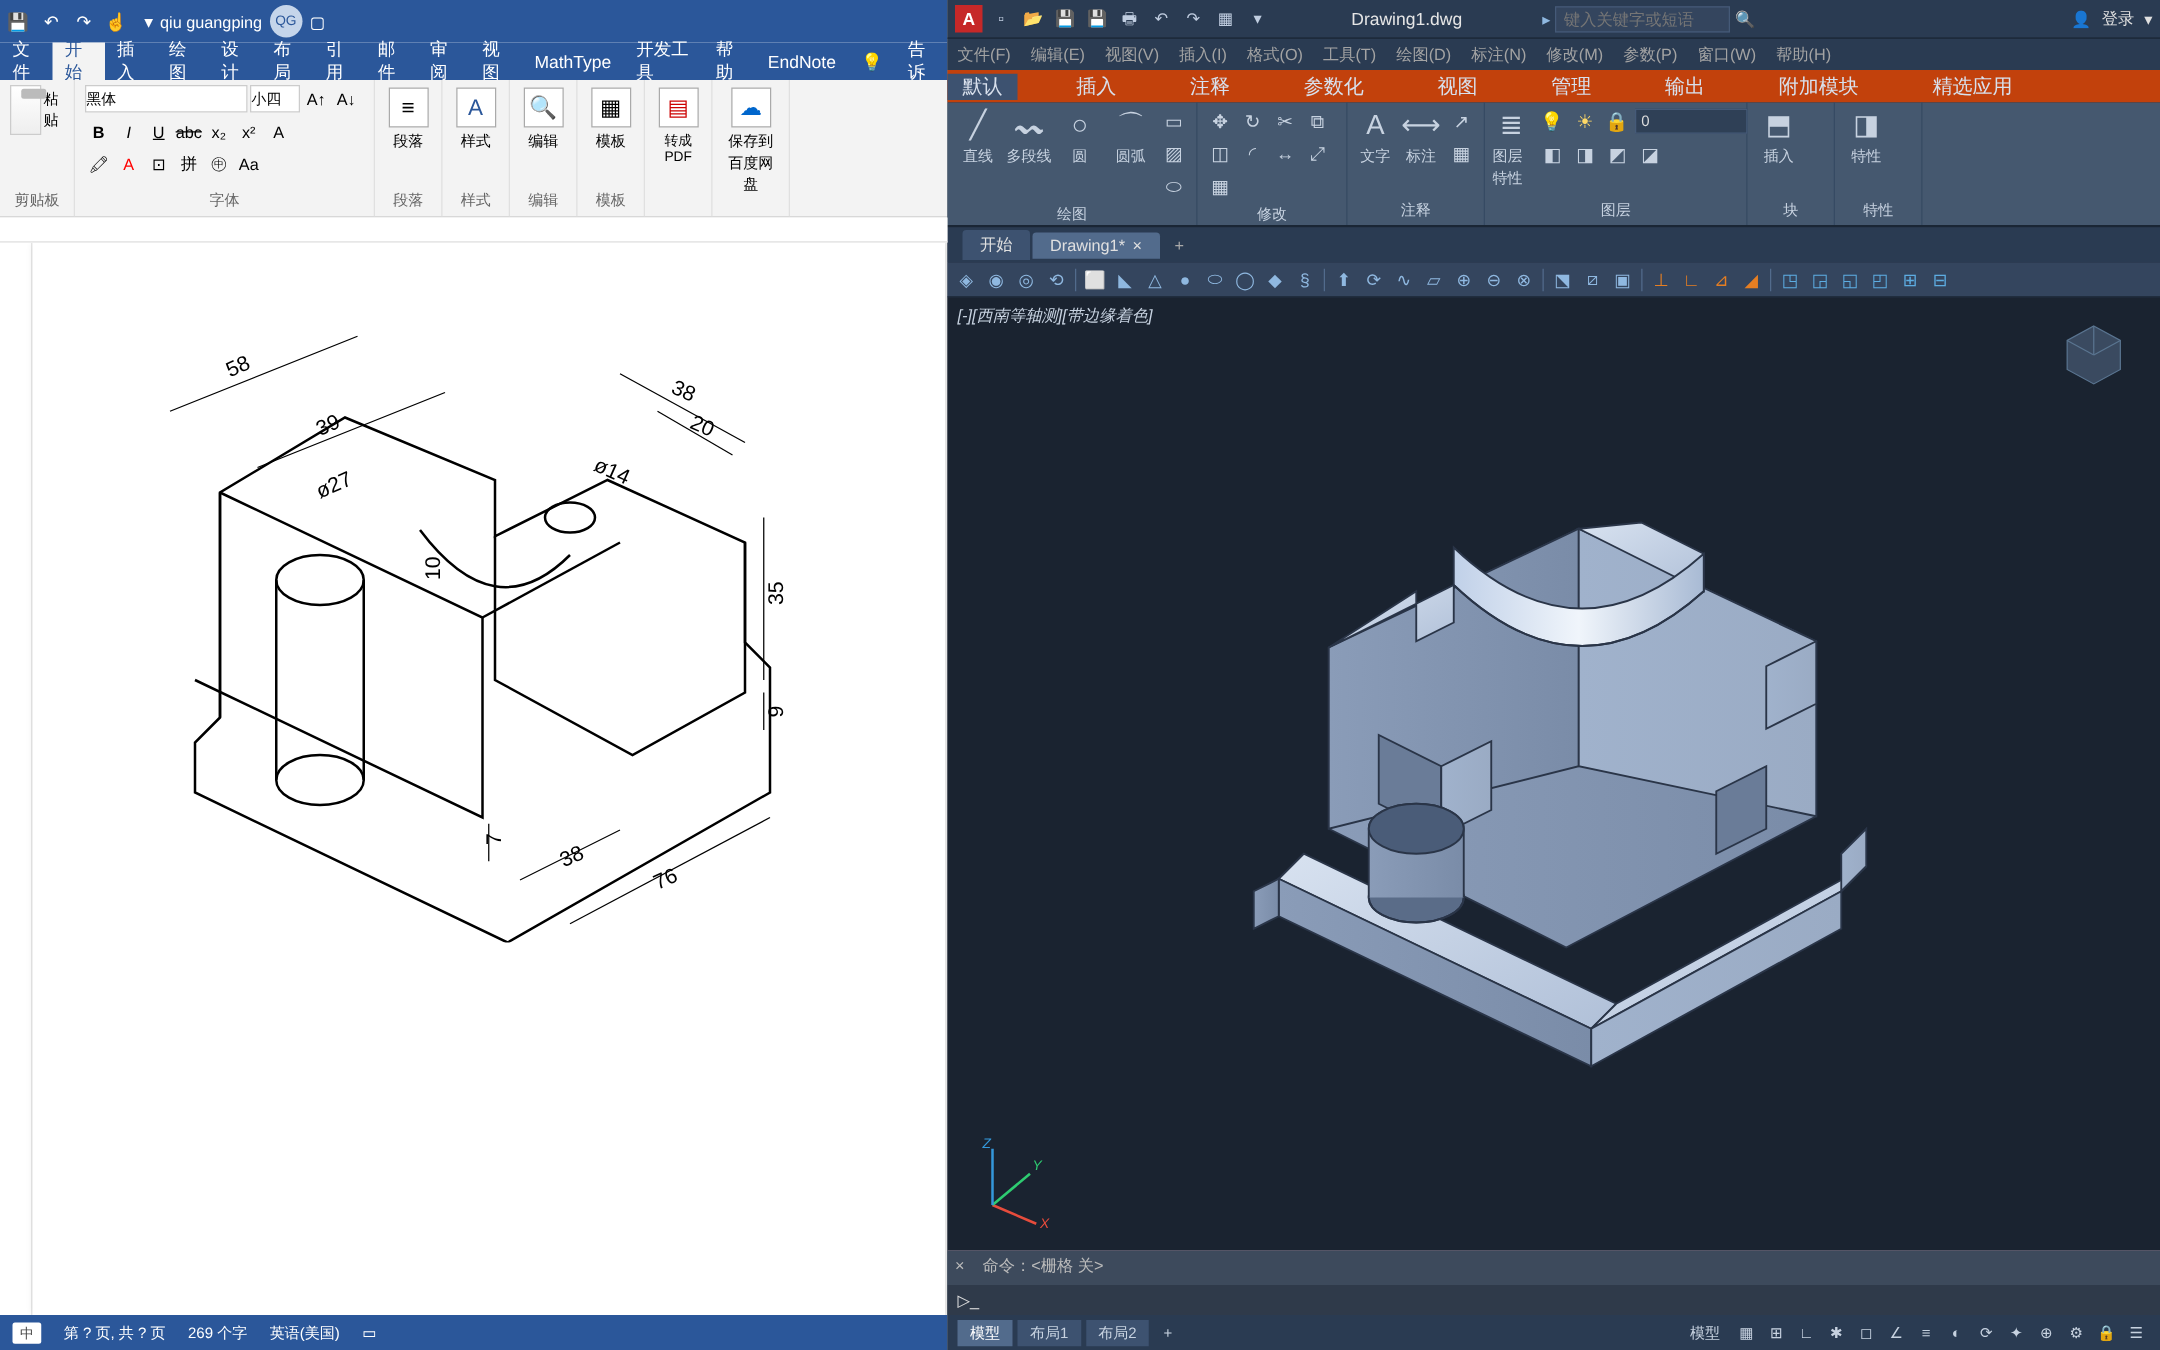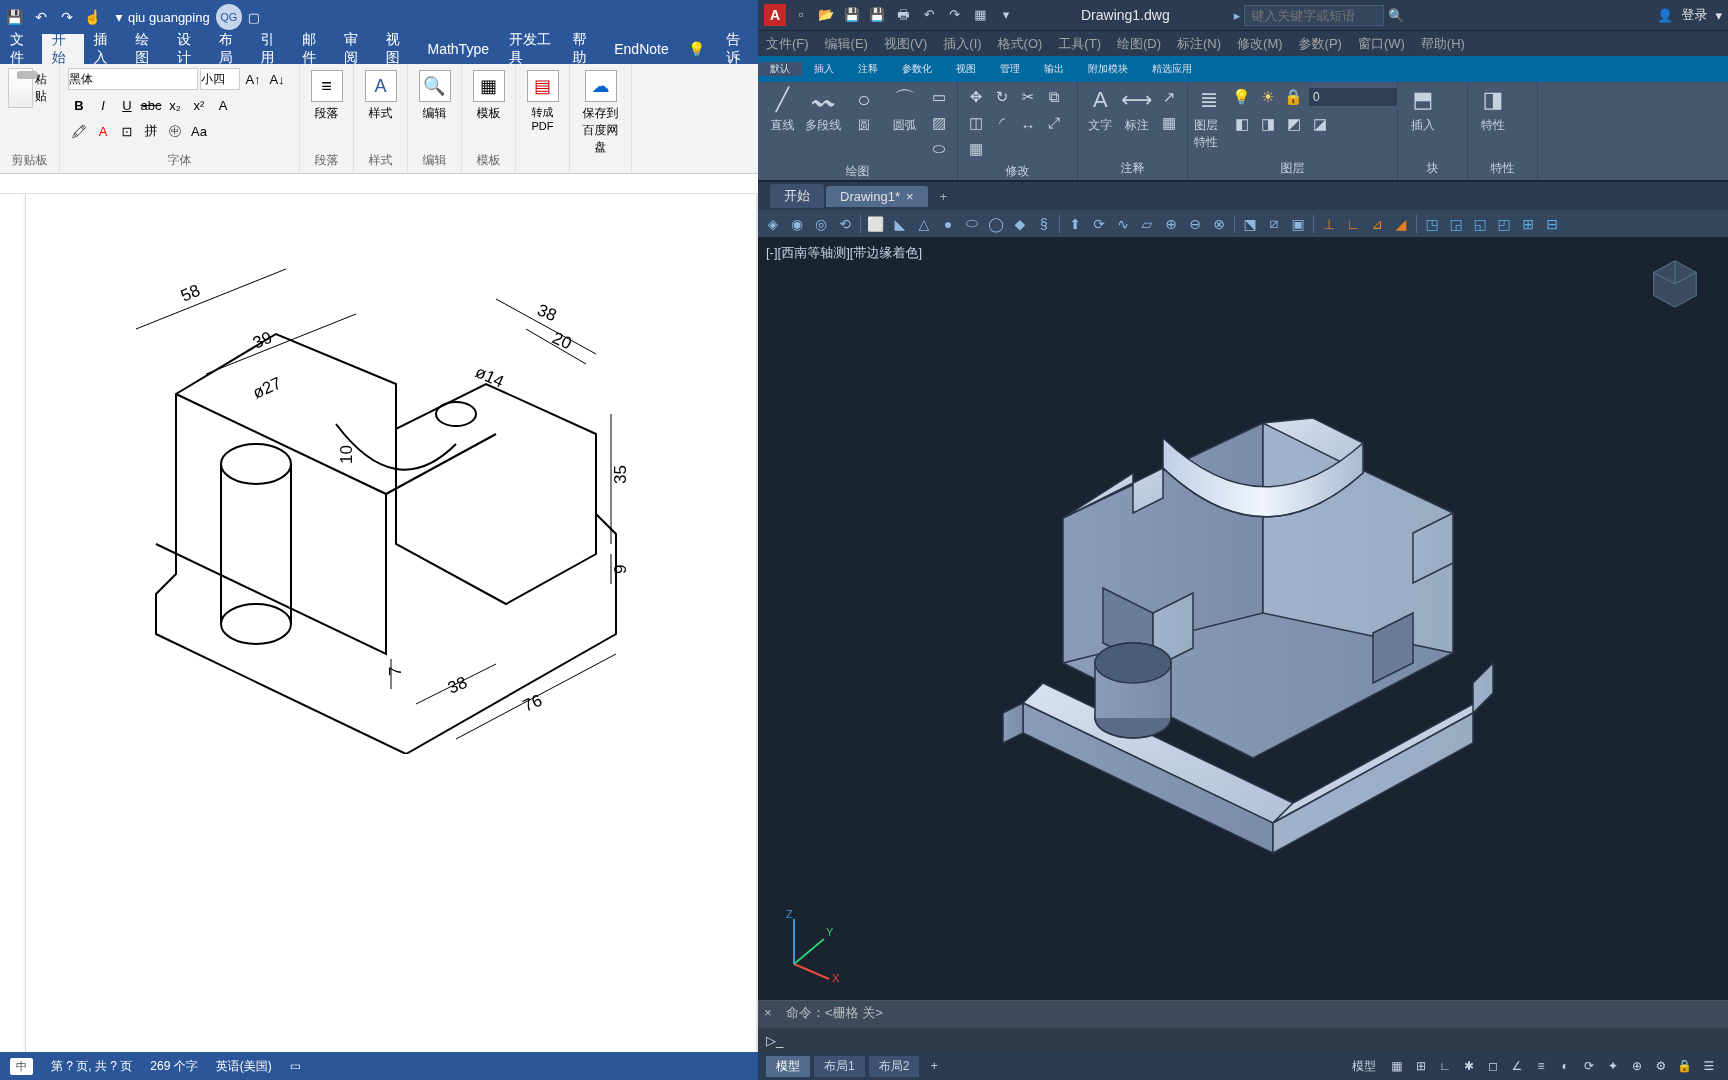--- a/index.html
+++ b/index.html
@@ -52,21 +52,21 @@
 .cad-logo { width: 22px; height: 22px; background: #c62828; color: #fff; display: inline-flex; align-items: center; justify-content: center; font-weight: bold; font-size: 14px; }
 .cad-qat span { width: 20px; height: 20px; display: inline-flex; align-items: center; justify-content: center; font-size: 13px; margin: 0 1px; color: #c0cde0; }
 .cad-titlebar .doc-name { flex: 0 0 auto; margin: 0 60px; color: #e6e6e6; font-size: 14px; }
 .cad-titlebar .search-area { flex: 1; display: flex; align-items: center; gap: 4px; }
 .cad-titlebar input { background: #34455e; border: 1px solid #455a78; color: #9bb; font-size: 13px; padding: 2px 6px; width: 140px; }
 .cad-titlebar .user-area { display: flex; align-items: center; gap: 8px; margin-left: auto; }
 
 .cad-menubar { height: 26px; background: #2a3b52; display: flex; align-items: center; font-size: 13px; border-top: 1px solid #1a2635; }
 .cad-menubar span { padding: 0 8px; color: #a3a3a3; cursor: pointer; }
 
-.cad-ribbontabs { height: 26px; background: #0369a1; display: flex; align-items: center; font-size: 10px; }
+.cad-ribbontabs { height: 26px; background: #c2410c; display: flex; align-items: center; font-size: 16px; gap: 35px; }
 .cad-ribbontabs span { padding: 0 12px; color: #d8e0ec; cursor: pointer; }
 .cad-ribbontabs span.active { background: #3d5270; }
 
 .cad-ribbon { height: 100px; background: #45586f; border-bottom: 2px solid #1a2635; display: flex; font-size: 12px; }
 .cad-group { border-right: 1px solid #364a63; padding: 3px 6px; display: flex; flex-direction: column; justify-content: space-between; }
 .cad-group .g-label { text-align: center; color: #c7d2e0; font-size: 12px; padding-top: 2px; }
 .cad-group .icons { display: flex; gap: 2px; flex-wrap: wrap; align-items: center; }
 .cad-ico { width: 24px; height: 24px; display: inline-flex; align-items: center; justify-content: center; color: #c7d2e0; font-size: 15px; }
 .cad-big { width: 38px; display: flex; flex-direction: column; align-items: center; gap: 2px; font-size: 12px; color: #c7d2e0; }
 .cad-big .bi { width: 30px; height: 30px; display: flex; align-items: center; justify-content: center; font-size: 22px; }
@@ -74,21 +74,21 @@
 
 .cad-filetabs { height: 28px; background: #2a3b52; display: flex; align-items: center; font-size: 13px; padding-left: 12px; gap: 2px; }
 .cad-filetabs .tab { padding: 3px 14px; background: #3d5270; color: #e0e0e0; border-radius: 3px 3px 0 0; display: inline-flex; align-items: center; gap: 6px; }
 .cad-filetabs .tab.active { background: #526b8c; }
 .cad-filetabs .plus { padding: 0 10px; color: #aaa; }
 
 .cad-toolbar { height: 28px; background: #34455e; display: flex; align-items: center; gap: 2px; padding: 0 4px; border-bottom: 1px solid #1a2635; }
 .cad-toolbar .tico { width: 22px; height: 22px; display: inline-flex; align-items: center; justify-content: center; font-size: 14px; color: #8fb8e0; }
 .cad-toolbar .sep { width: 1px; height: 18px; background: #526b8c; margin: 0 2px; }
 
-.cad-viewport { flex: 1; background: #1a2330; position: relative; overflow: hidden; }
+.cad-viewport { flex: 1; background: #1a2330; position: relative; overflow: hidden; font-style: italic; }
 .viewport-label { position: absolute; top: 6px; left: 8px; color: #c7d2e0; font-size: 13px; }
 .model-3d { position: absolute; top: 115px; left: 225px; width: 530px; height: 530px; }
 .viewcube { position: absolute; top: 15px; right: 24px; width: 58px; height: 58px; opacity: 0.55; }
 .ucs-axes { position: absolute; bottom: 16px; left: 16px; width: 80px; height: 80px; }
 .caption-overlay { position: absolute; bottom: 40px; left: 50%; transform: translateX(-50%); font-size: 58px; font-weight: bold; color: #ffd700; text-shadow: 2px 2px 3px #000; }
 
 .cad-cmdline { height: 52px; background: #3d4a5c; border-top: 1px solid #556; display: flex; flex-direction: column; }
 .cmd-hist { flex: 1; background: #3d4a5c; color: #bbb; font-size: 13px; padding: 3px 28px; position: relative; }
 .cmd-hist .close-x { position: absolute; left: 6px; top: 4px; color: #bbb; font-size: 13px; }
 .cmd-input { height: 24px; background: #2f3a4a; display: flex; align-items: center; padding: 0 8px; gap: 6px; }

